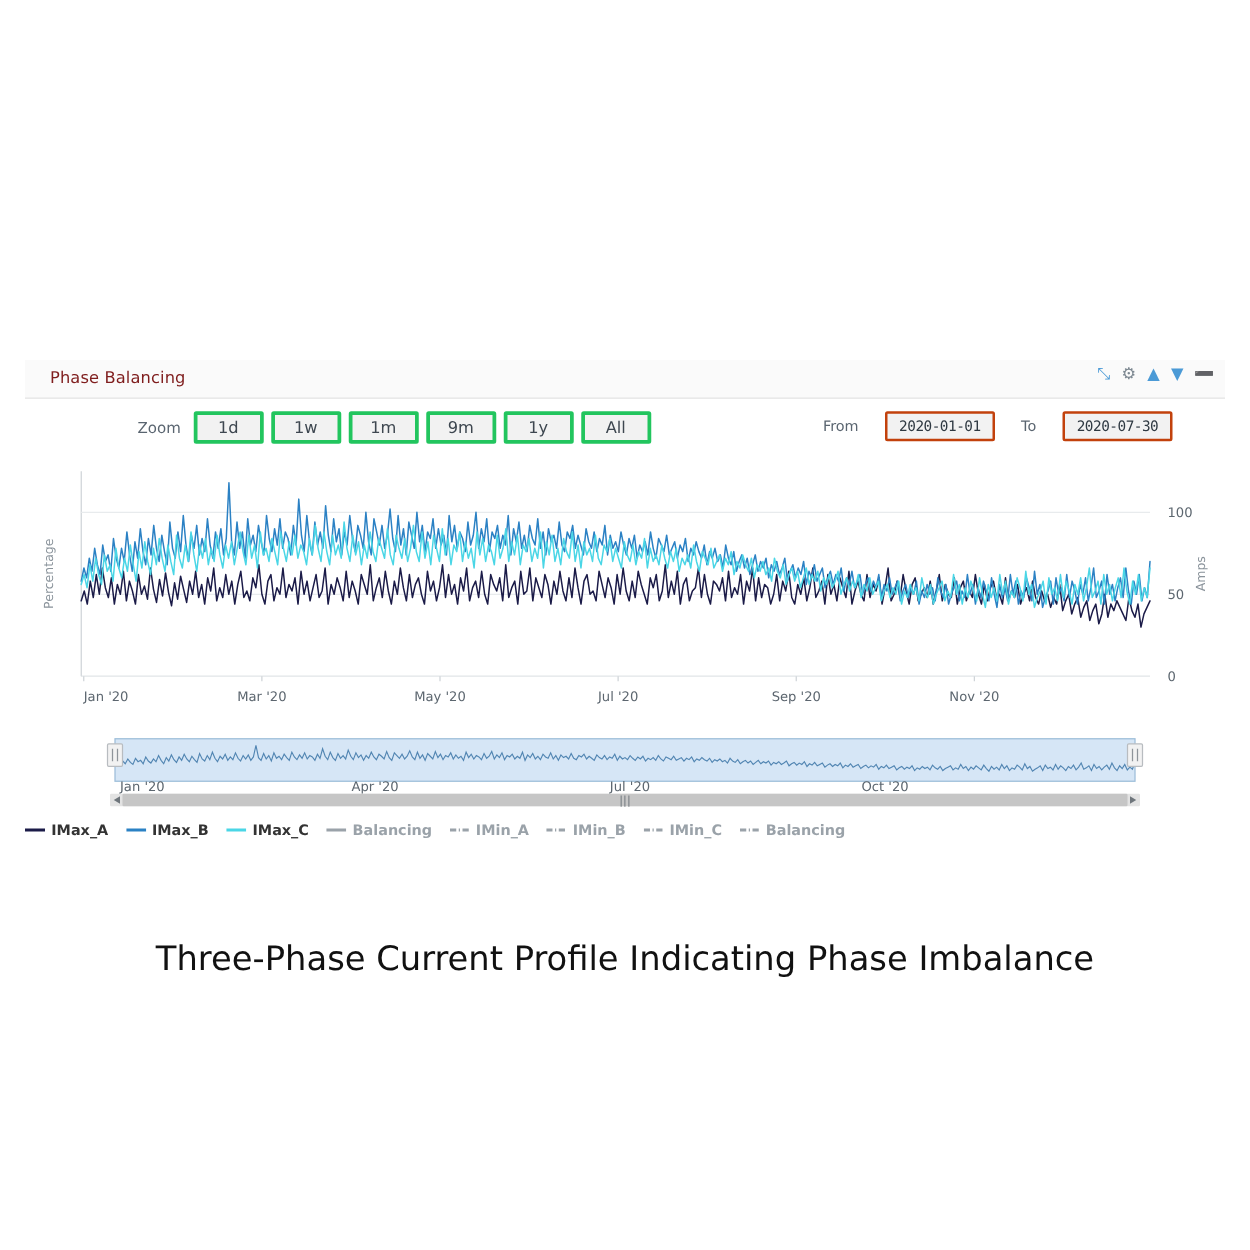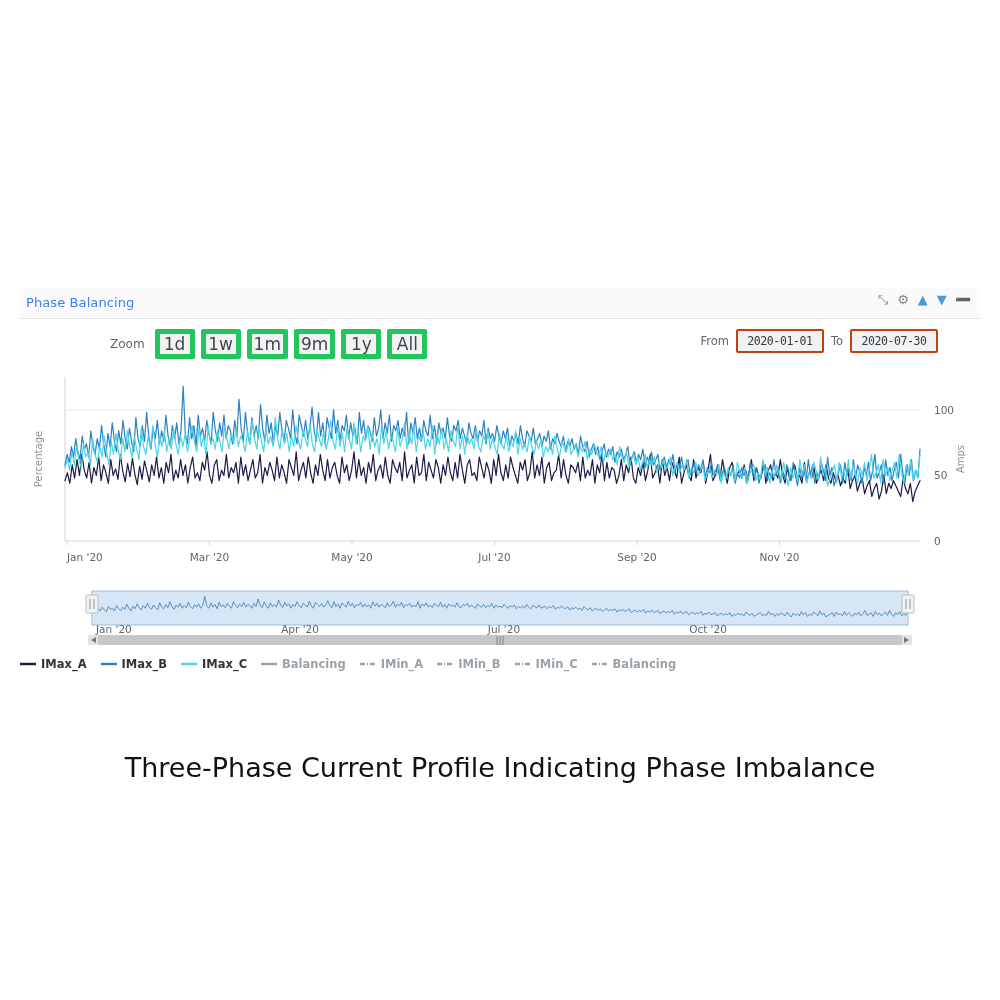--- a/index.html
+++ b/index.html
@@ -27,24 +27,24 @@
     background: #ffffff;
   }
   .panel-header {
     position: relative;
     height: 30px;
     border-bottom: 1px solid #e4e4e4;
     background: #fafafa;
   }
   .panel-title {
     position: absolute;
-    left: 6px;
+    left: 20px;
     top: 7px;
     font-size: 13px;
-    color: #3b82f6;
+    color: #7f1d1d;
     letter-spacing: .1px;
   }
   .panel-icons {
     position: absolute;
     right: 8px;
     top: 5px;
     display: flex;
     align-items: center;
     gap: 9px;
   }
@@ -71,38 +71,38 @@
     gap: 6px;
   }
   .zoom-label {
     font-size: 12px;
     color: #5a6570;
     margin-right: 4px;
   }
   .zoom-btn {
     min-width: 26px;
     height: 20px;
-    padding: 0 2px;
+    padding: 0 12px;
     background: #f2f2f2;
-    border: 5px solid #22c55e;
+    border: 3px solid #22c55e;
     border-radius: 2px;
-    font-size: 17px;
+    font-size: 13px;
     color: #3e4750;
     display: flex;
     align-items: center;
     justify-content: center;
     cursor: pointer;
   }
   .range-group {
     position: absolute;
     right: 42px;
     top: 10px;
     display: flex;
     align-items: center;
-    gap: 7px;
+    gap: 21px;
   }
   .range-label {
     font-size: 11.5px;
     color: #5a6570;
   }
   .range-input {
     width: 84px;
     height: 20px;
     background: #f2f2f2;
     border: 2px solid #c2410c;

